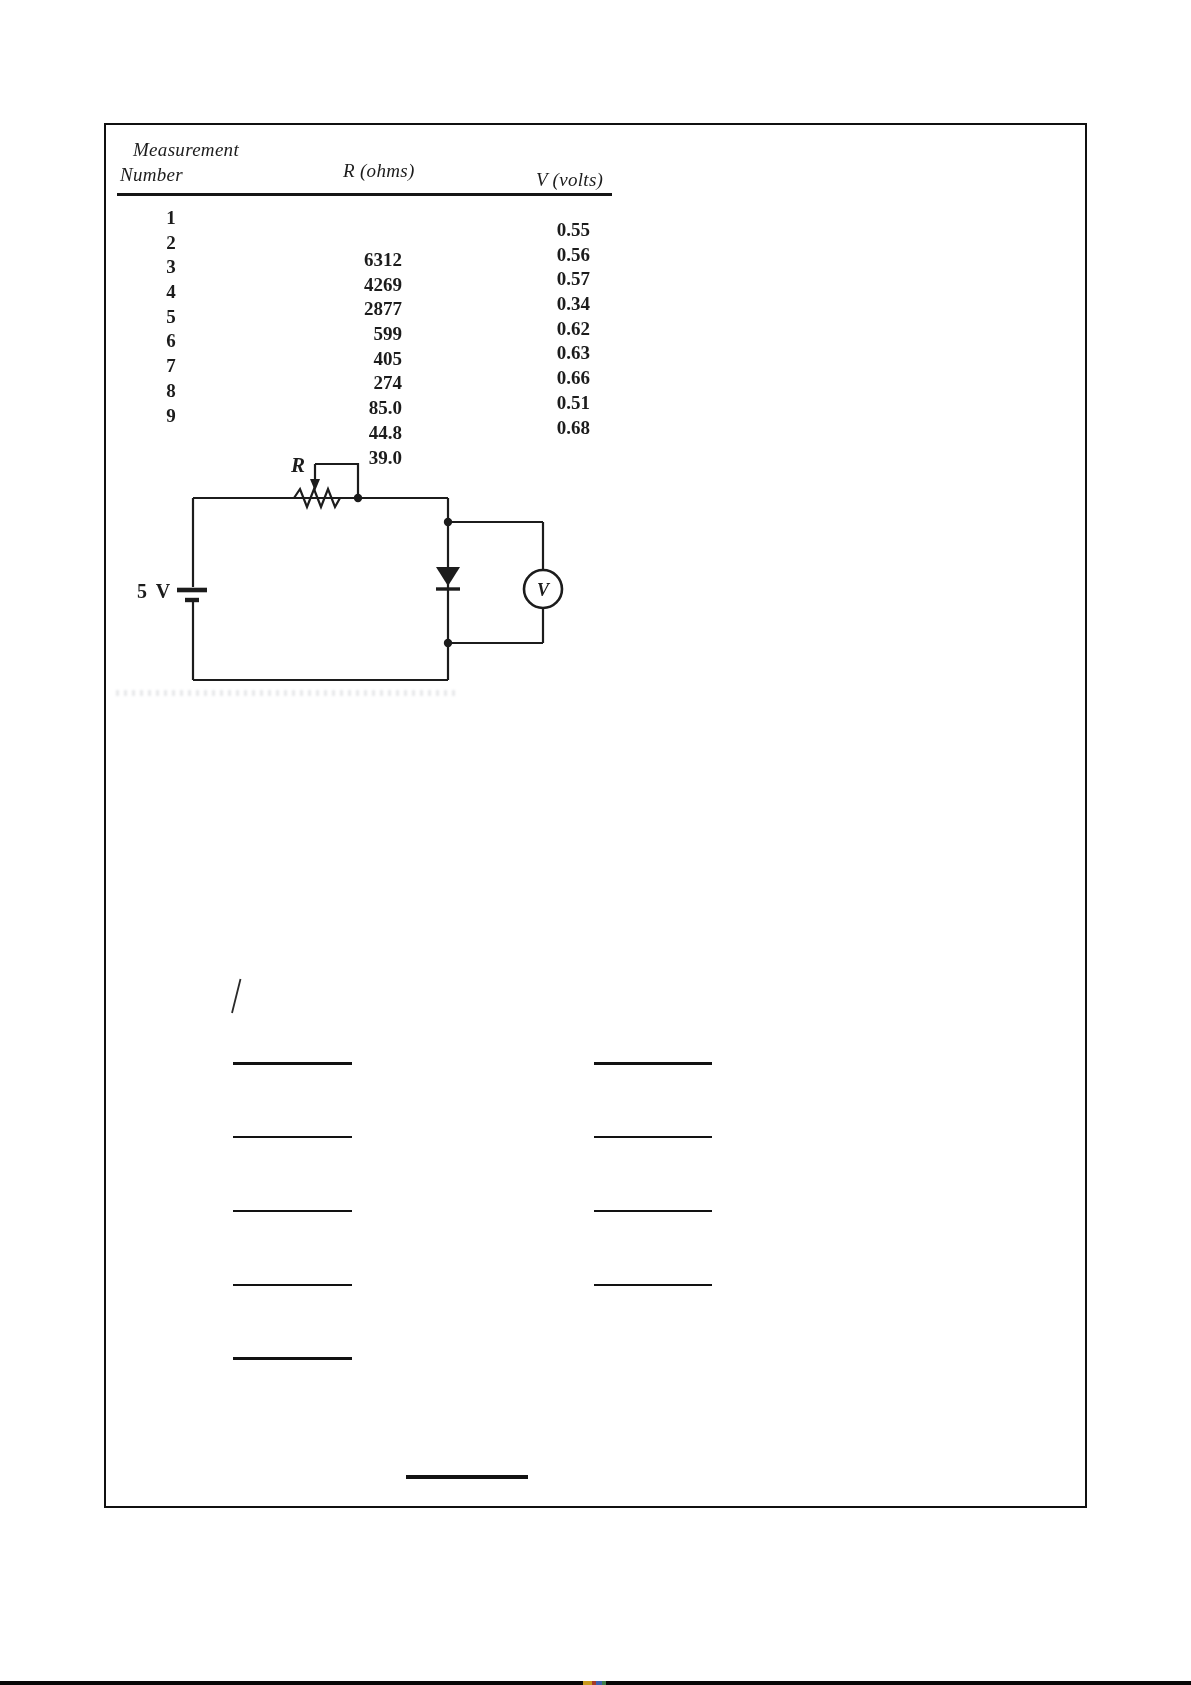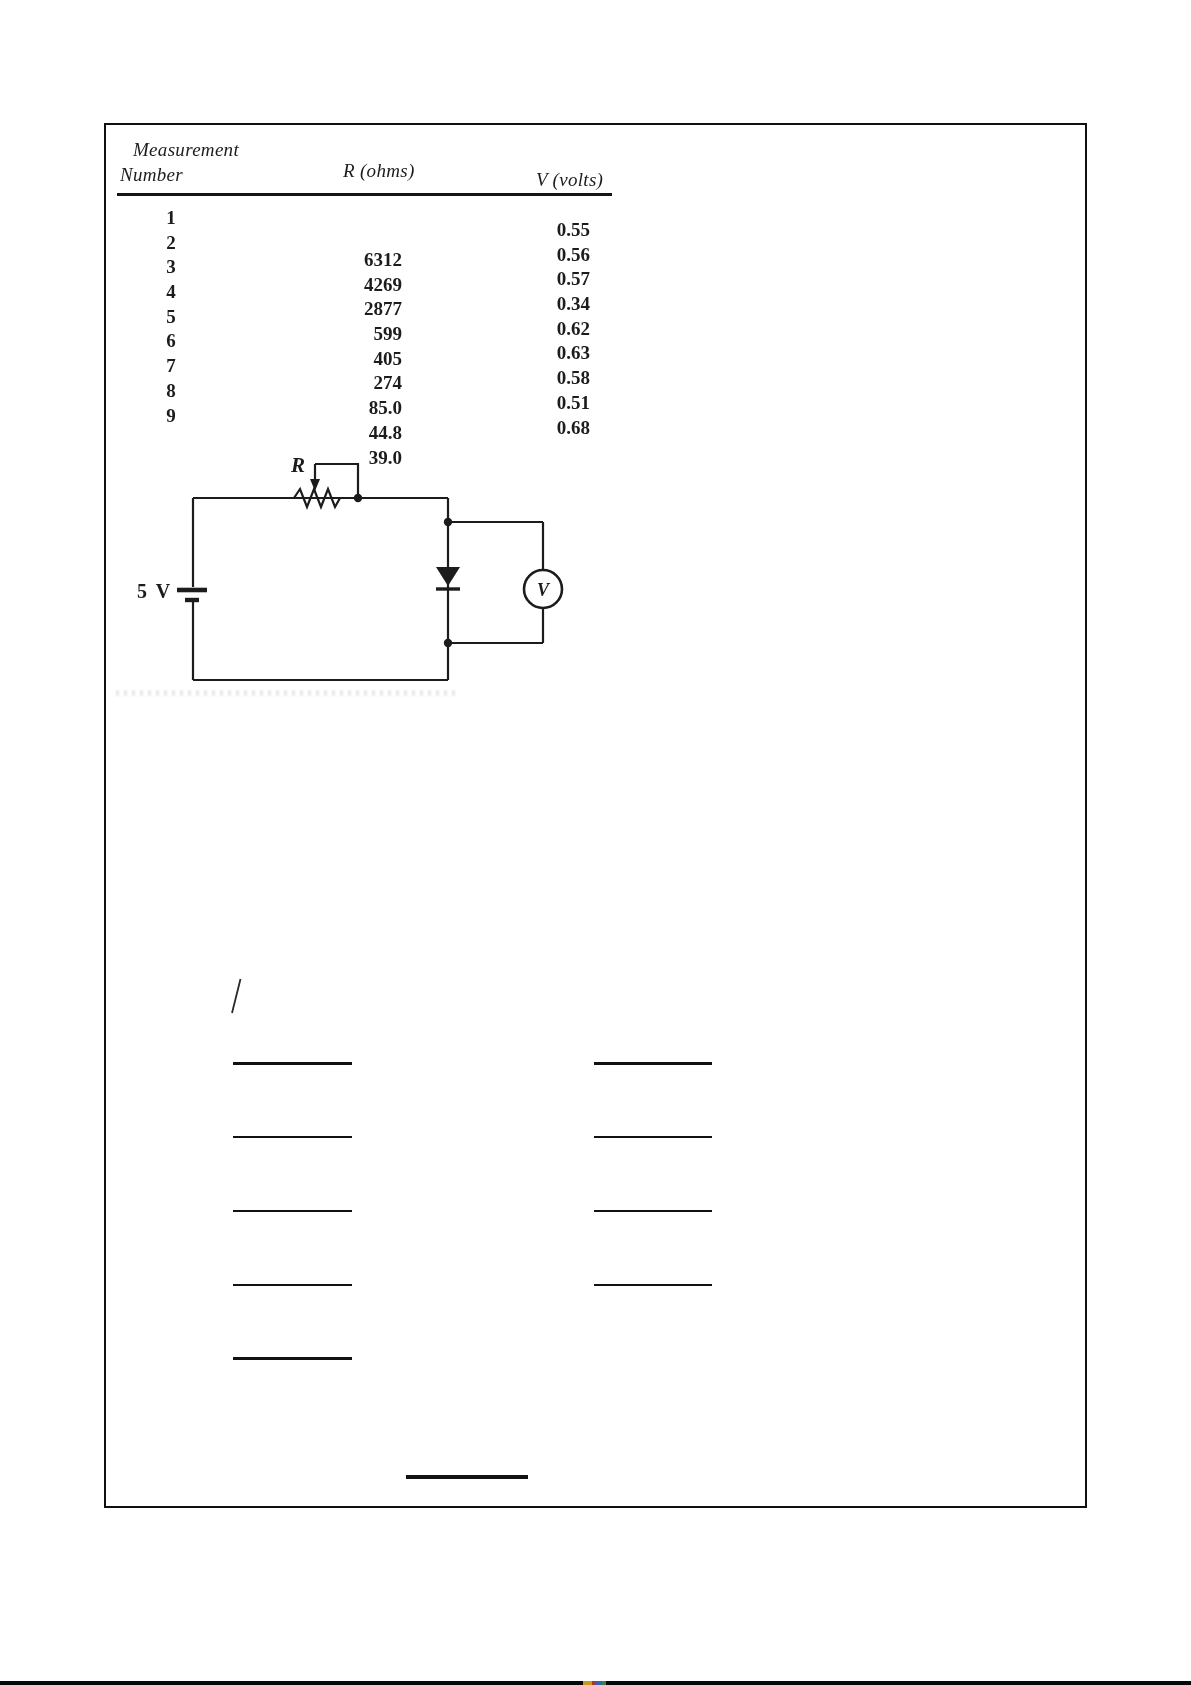--- a/index.html
+++ b/index.html
@@ -75,21 +75,21 @@
   <div>39.0</div>
 </div>
 
 <div class="abs tcol col-v">
   <div>0.55</div>
   <div>0.56</div>
   <div>0.57</div>
   <div>0.34</div>
   <div>0.62</div>
   <div>0.63</div>
-  <div>0.58</div>
+  <div>0.66</div>
   <div>0.51</div>
   <div>0.68</div>
 </div>
 
 <svg class="abs" style="left:125px;top:445px;" width="465" height="245" viewBox="125 445 465 245">
   <g stroke="#1c1c1c" stroke-width="2.2" fill="none">
 
     <line x1="193" y1="498" x2="448" y2="498"></line>
 
     <line x1="193" y1="498" x2="193" y2="587"></line>

